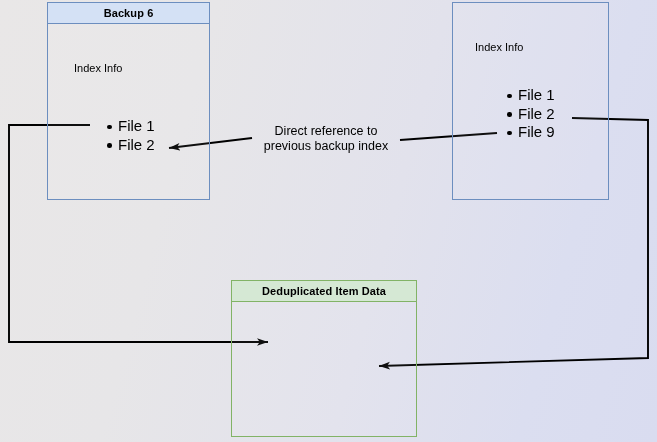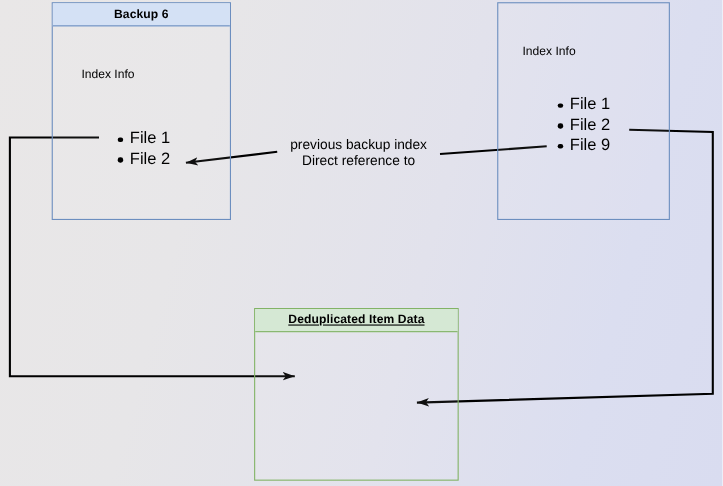--- a/index.html
+++ b/index.html
@@ -36,21 +36,20 @@
     font-weight: bold;
     color: #000;
     display: flex;
     align-items: center;
     justify-content: center;
     letter-spacing: 0.1px;
   }
   .box.green .box-header {
     background: #d5e8d4;
     border-bottom: 1px solid #82b366;
-    text-decoration: underline;
   }
   .box-body {
     position: relative;
     height: calc(100% - 21px);
   }
   .index-label {
     position: absolute;
     font-size: 11px;
     color: #000;
     white-space: nowrap;
@@ -138,17 +137,17 @@
         <li>File 9</li>
       </ul>
     </div>
   </div>
 
   <div class="box green" style="left:231px; top:280px; width:186px; height:157px;">
     <div class="box-header">Deduplicated Item Data</div>
   </div>
 
   <div class="center-label" style="left:248px; top:124px; width:156px;">
+    <div>Direct reference to</div>
     <div>previous backup index</div>
-    <div>Direct reference to</div>
   </div>
 
 </div>
 
 </body></html>

